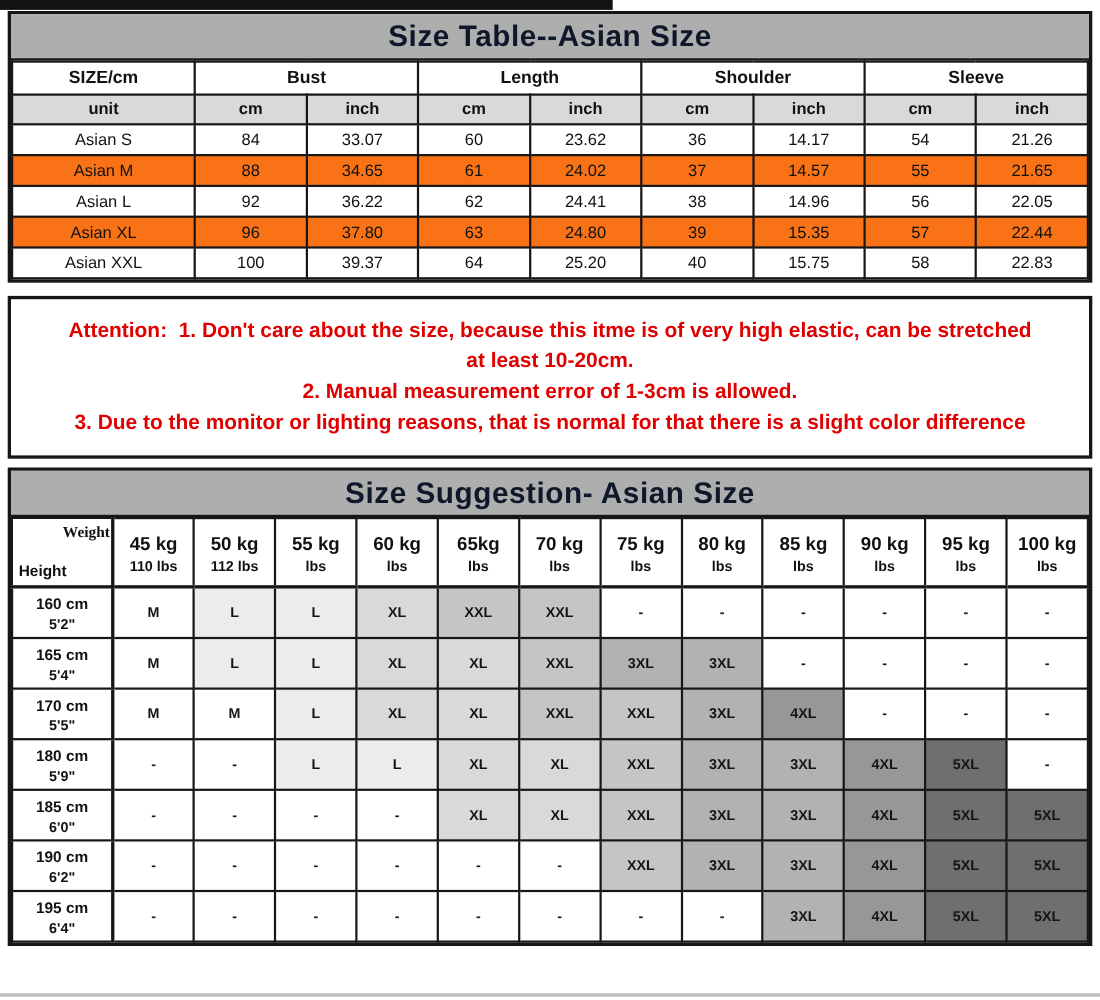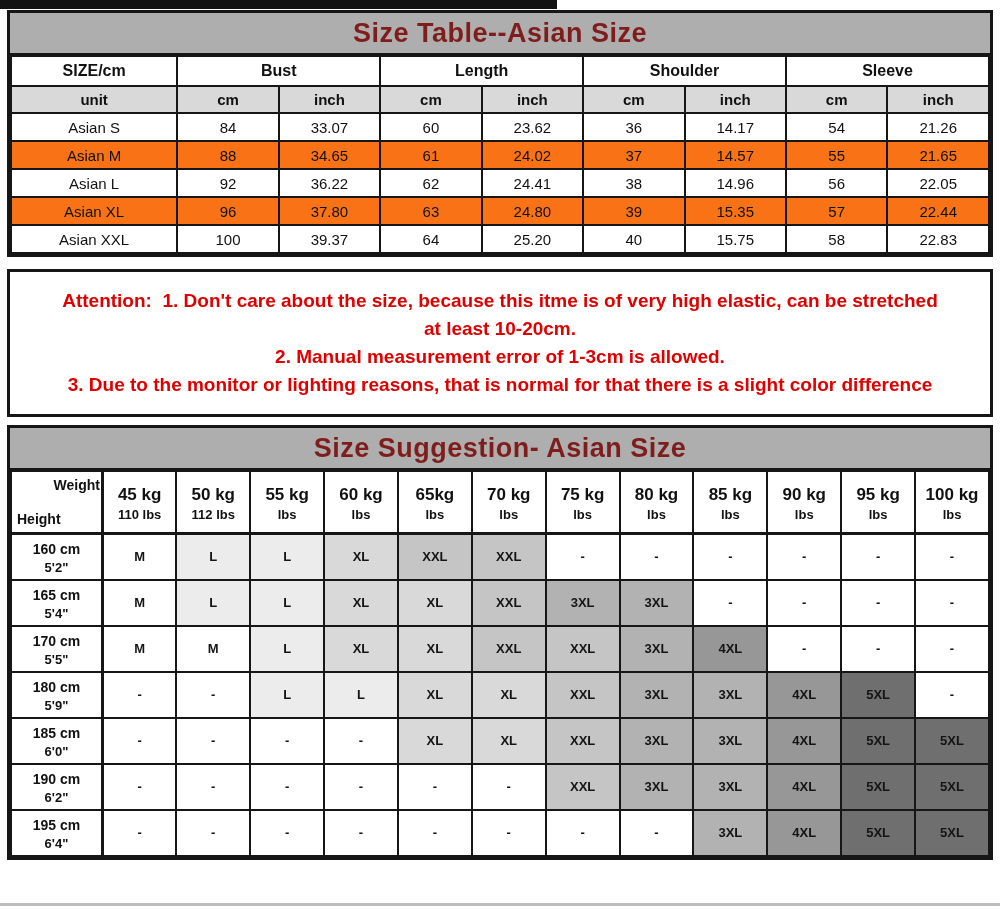--- a/index.html
+++ b/index.html
@@ -9,21 +9,21 @@
   .top-bar { position:absolute; top:0; left:0; width:557px; height:9px; background:#121212; }
   .bottom-line { position:absolute; top:903px; left:0; width:1000px; height:3px; background:#bdbdbd; }
 
   .box { position:absolute; left:7px; width:986px; border:3px solid #161616; box-sizing:border-box; background:#ffffff; }
   .table1-box { top:10px; }
   .attention-box { top:269px; height:148px; display:flex; flex-direction:column; justify-content:center; }
   .table2-box { top:425px; }
 
   .title-bar { height:40px; background:#aeaeae; border-bottom:2px solid #161616;
                text-align:center; font-weight:bold; font-size:27px; line-height:40px;
-               letter-spacing:0.5px; color:#7f1d1d; }
+               letter-spacing:0.5px; color:#0f172a; }
 
   table { border-collapse:collapse; width:100%; table-layout:fixed; }
   th, td { border:2px solid #161616; text-align:center; vertical-align:middle; padding:0; }
 
   
   .t1 col.c-size { width:17%; }
   .t1 col.c-val  { width:10.375%; }
   .t1 thead tr.groups th { height:28px; font-weight:bold; font-size:16px; background:#ffffff; }
   .t1 thead tr.units th  { height:25px; font-weight:bold; font-size:15px; background:#d9d9d9; }
   .t1 tbody th, .t1 tbody td { height:26px; font-weight:normal; font-size:15px; background:#ffffff; }
@@ -46,21 +46,21 @@
   .t2 tbody td { font-weight:bold; font-size:13px; color:#141414; }
 
   .corner { position:relative; border-right-width:3px;
             background:
               linear-gradient(to bottom right,
                 rgba(0,0,0,0) calc(50% - 1.5px),
                 #161616 calc(50% - 1.5px),
                 #161616 calc(50% + 1.5px),
                 rgba(0,0,0,0) calc(50% + 1.5px)),
               #d6d6d6; }
-  .corner .corner-weight { position:absolute; top:5px; right:1px; font-weight:bold; font-size:14px; }
+  .corner .corner-weight { position:absolute; top:5px; right:1px; font-weight:bold; font-size:14px;font-family:Liberation Serif, serif; }
   .corner .corner-height { position:absolute; bottom:5px; left:5px; font-weight:bold; font-size:14px; }
 </style>
 </head>
 <body>
 
 <div class="page">
 
   <div class="top-bar"></div>
 
   <section class="box table1-box">

